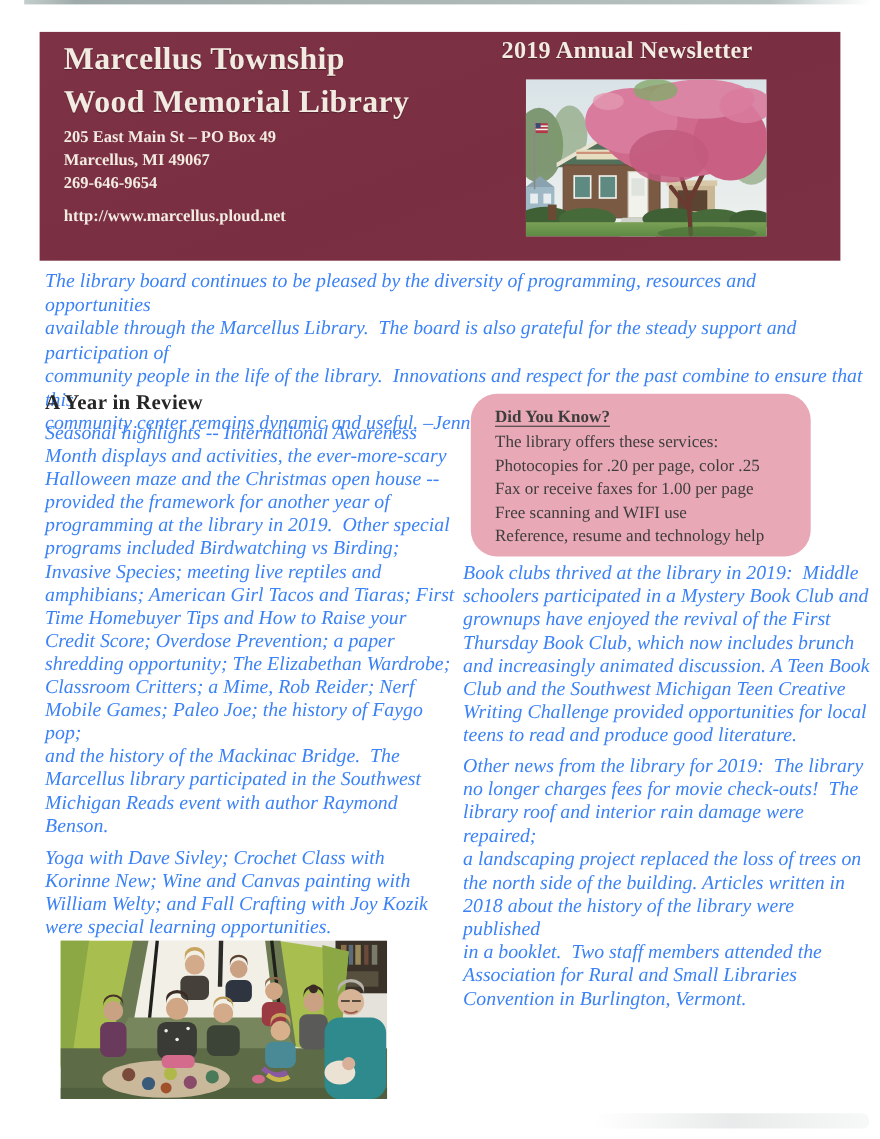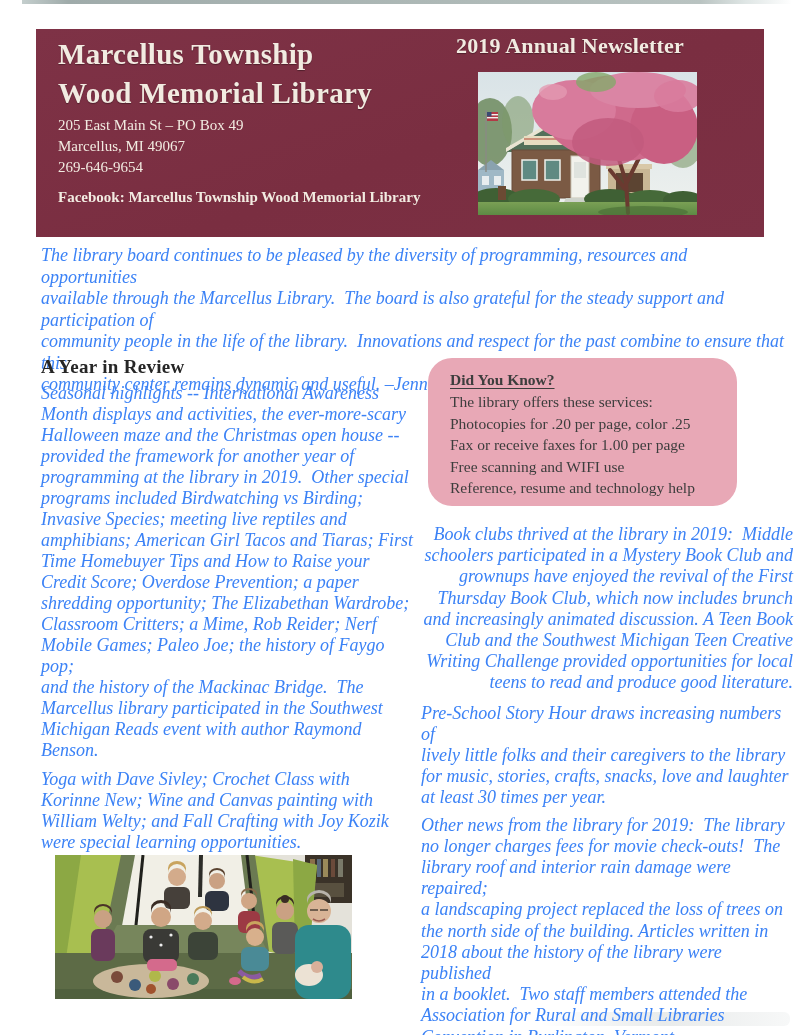--- a/index.html
+++ b/index.html
@@ -18,21 +18,21 @@
     border-radius:6px;
   }
   
   .masthead{
     position:absolute;left:36px;top:29px;width:728px;height:208px;
     background:linear-gradient(160deg,#7e3246 0%,#7a2e41 55%,#7c3044 100%);
   }
   .mast-left{position:absolute;left:22px;top:6px;color:#f2ebe1;}
   .mast-title{font-size:29px;font-weight:bold;line-height:39px;letter-spacing:.3px;
     text-shadow:0 1px 1px rgba(0,0,0,.35);}
-  .mast-address{margin-top:2px;font-size:15px;font-weight:normal;line-height:21px;}
+  .mast-address{margin-top:2px;font-size:15px;font-weight:bold;line-height:21px;}
   .mast-web{margin-top:9px;font-size:15px;font-weight:bold;line-height:21px;}
   .lines{white-space:pre-wrap;}
   .newsletter-title{
     position:absolute;left:394px;top:4px;width:280px;text-align:center;
     font-size:22px;font-weight:bold;color:#f2ebe1;letter-spacing:.2px;
     text-shadow:0 1px 1px rgba(0,0,0,.35);
   }
   .mast-photo{position:absolute;left:442px;top:43px;width:219px;height:143px;}
   .mast-photo svg{display:block;}
   
@@ -49,41 +49,41 @@
   .story-photo svg{display:block;}
   .right-col{position:absolute;left:421px;top:358px;width:372px;}
   .didyouknow{
     margin-left:7px;width:309px;height:148px;box-sizing:border-box;
     background:#e8a8b6;border-radius:24px;padding:13px 10px 0 22px;
   }
   .dyk-heading{font-size:15.5px;font-weight:bold;color:#3d3d3d;
     text-decoration:underline;text-underline-offset:3px;}
   .dyk-lines{margin-top:2px;font-size:15.5px;font-weight:normal;line-height:21.5px;color:#3d3d3d;}
   .right-col .body-text{line-height:21.2px;}
-  .rc-p1{margin-top:18px;text-align:right;}
+  .rc-p1{margin-top:4px;}
   .rc-p2{margin-top:9px;}
   .rc-p3{margin-top:6px;}
 </style>
 </head>
 <body>
 
 <div class="scan-line"></div>
 <div class="scan-smudge"></div>
 
 <div class="masthead">
   <div class="mast-left">
     <div class="mast-title">
       <div>Marcellus Township</div>
       <div>Wood Memorial Library</div>
     </div>
     <div class="mast-address lines">205 East Main St – PO Box 49
 Marcellus, MI 49067
 269-646-9654</div>
     <div class="mast-web">
-      <div>Facebook: Marcellus Township Wood Memorial Library</div>
+      <div>http://www.marcellus.ploud.net</div>
     </div>
   </div>
   <div class="newsletter-title">2019 Annual Newsletter</div>
 
   <div class="mast-photo">
     <svg width="219" height="143" viewBox="0 0 219 143" xmlns="http://www.w3.org/2000/svg">
       <defs>
         <linearGradient id="sky" x1="0" y1="0" x2="0" y2="1">
           <stop offset="0" stop-color="#d9e3e7"></stop>
             <stop offset="1" stop-color="#eef1ee"></stop>
@@ -281,24 +281,20 @@
 Reference, resume and technology help</div>
   </div>
   <div class="body-text lines rc-p1">Book clubs thrived at the library in 2019:  Middle
 schoolers participated in a Mystery Book Club and
 grownups have enjoyed the revival of the First
 Thursday Book Club, which now includes brunch
 and increasingly animated discussion. A Teen Book
 Club and the Southwest Michigan Teen Creative
 Writing Challenge provided opportunities for local
 teens to read and produce good literature.</div>
-  <div class="body-text lines rc-p2">Pre-School Story Hour draws increasing numbers of
-lively little folks and their caregivers to the library
-for music, stories, crafts, snacks, love and laughter
-at least 30 times per year.</div>
   <div class="body-text lines rc-p3">Other news from the library for 2019:  The library
 no longer charges fees for movie check-outs!  The
 library roof and interior rain damage were repaired;
 a landscaping project replaced the loss of trees on
 the north side of the building. Articles written in
 2018 about the history of the library were published
 in a booklet.  Two staff members attended the
 Association for Rural and Small Libraries
 Convention in Burlington, Vermont.</div>
 </div>

